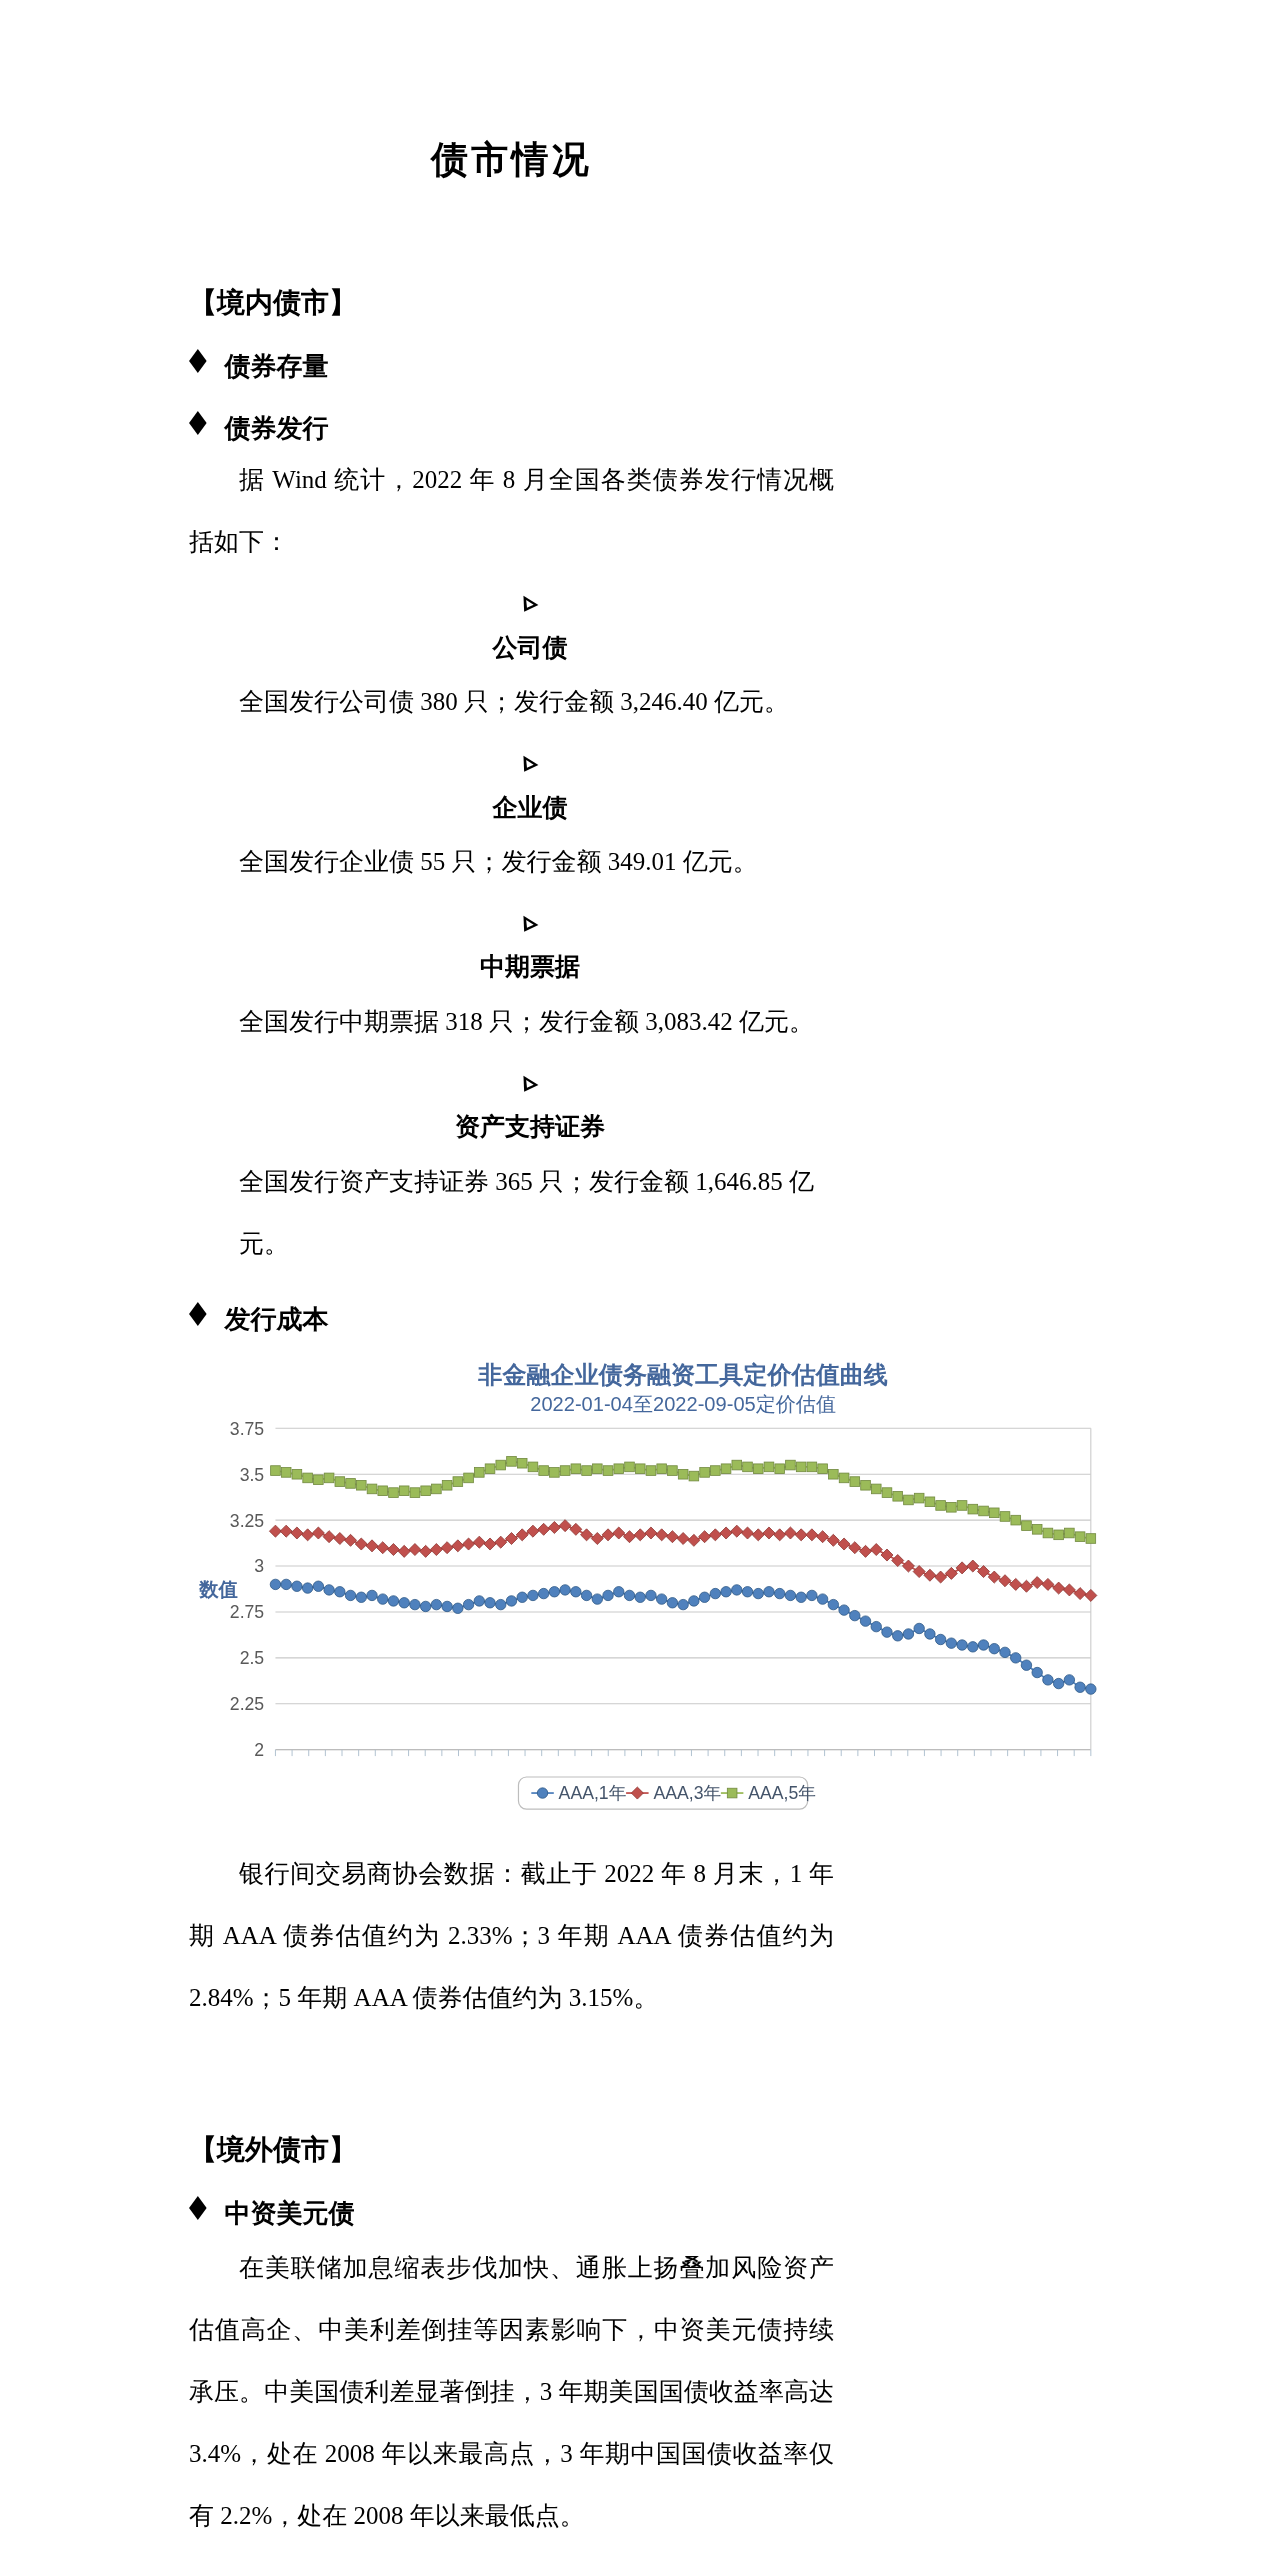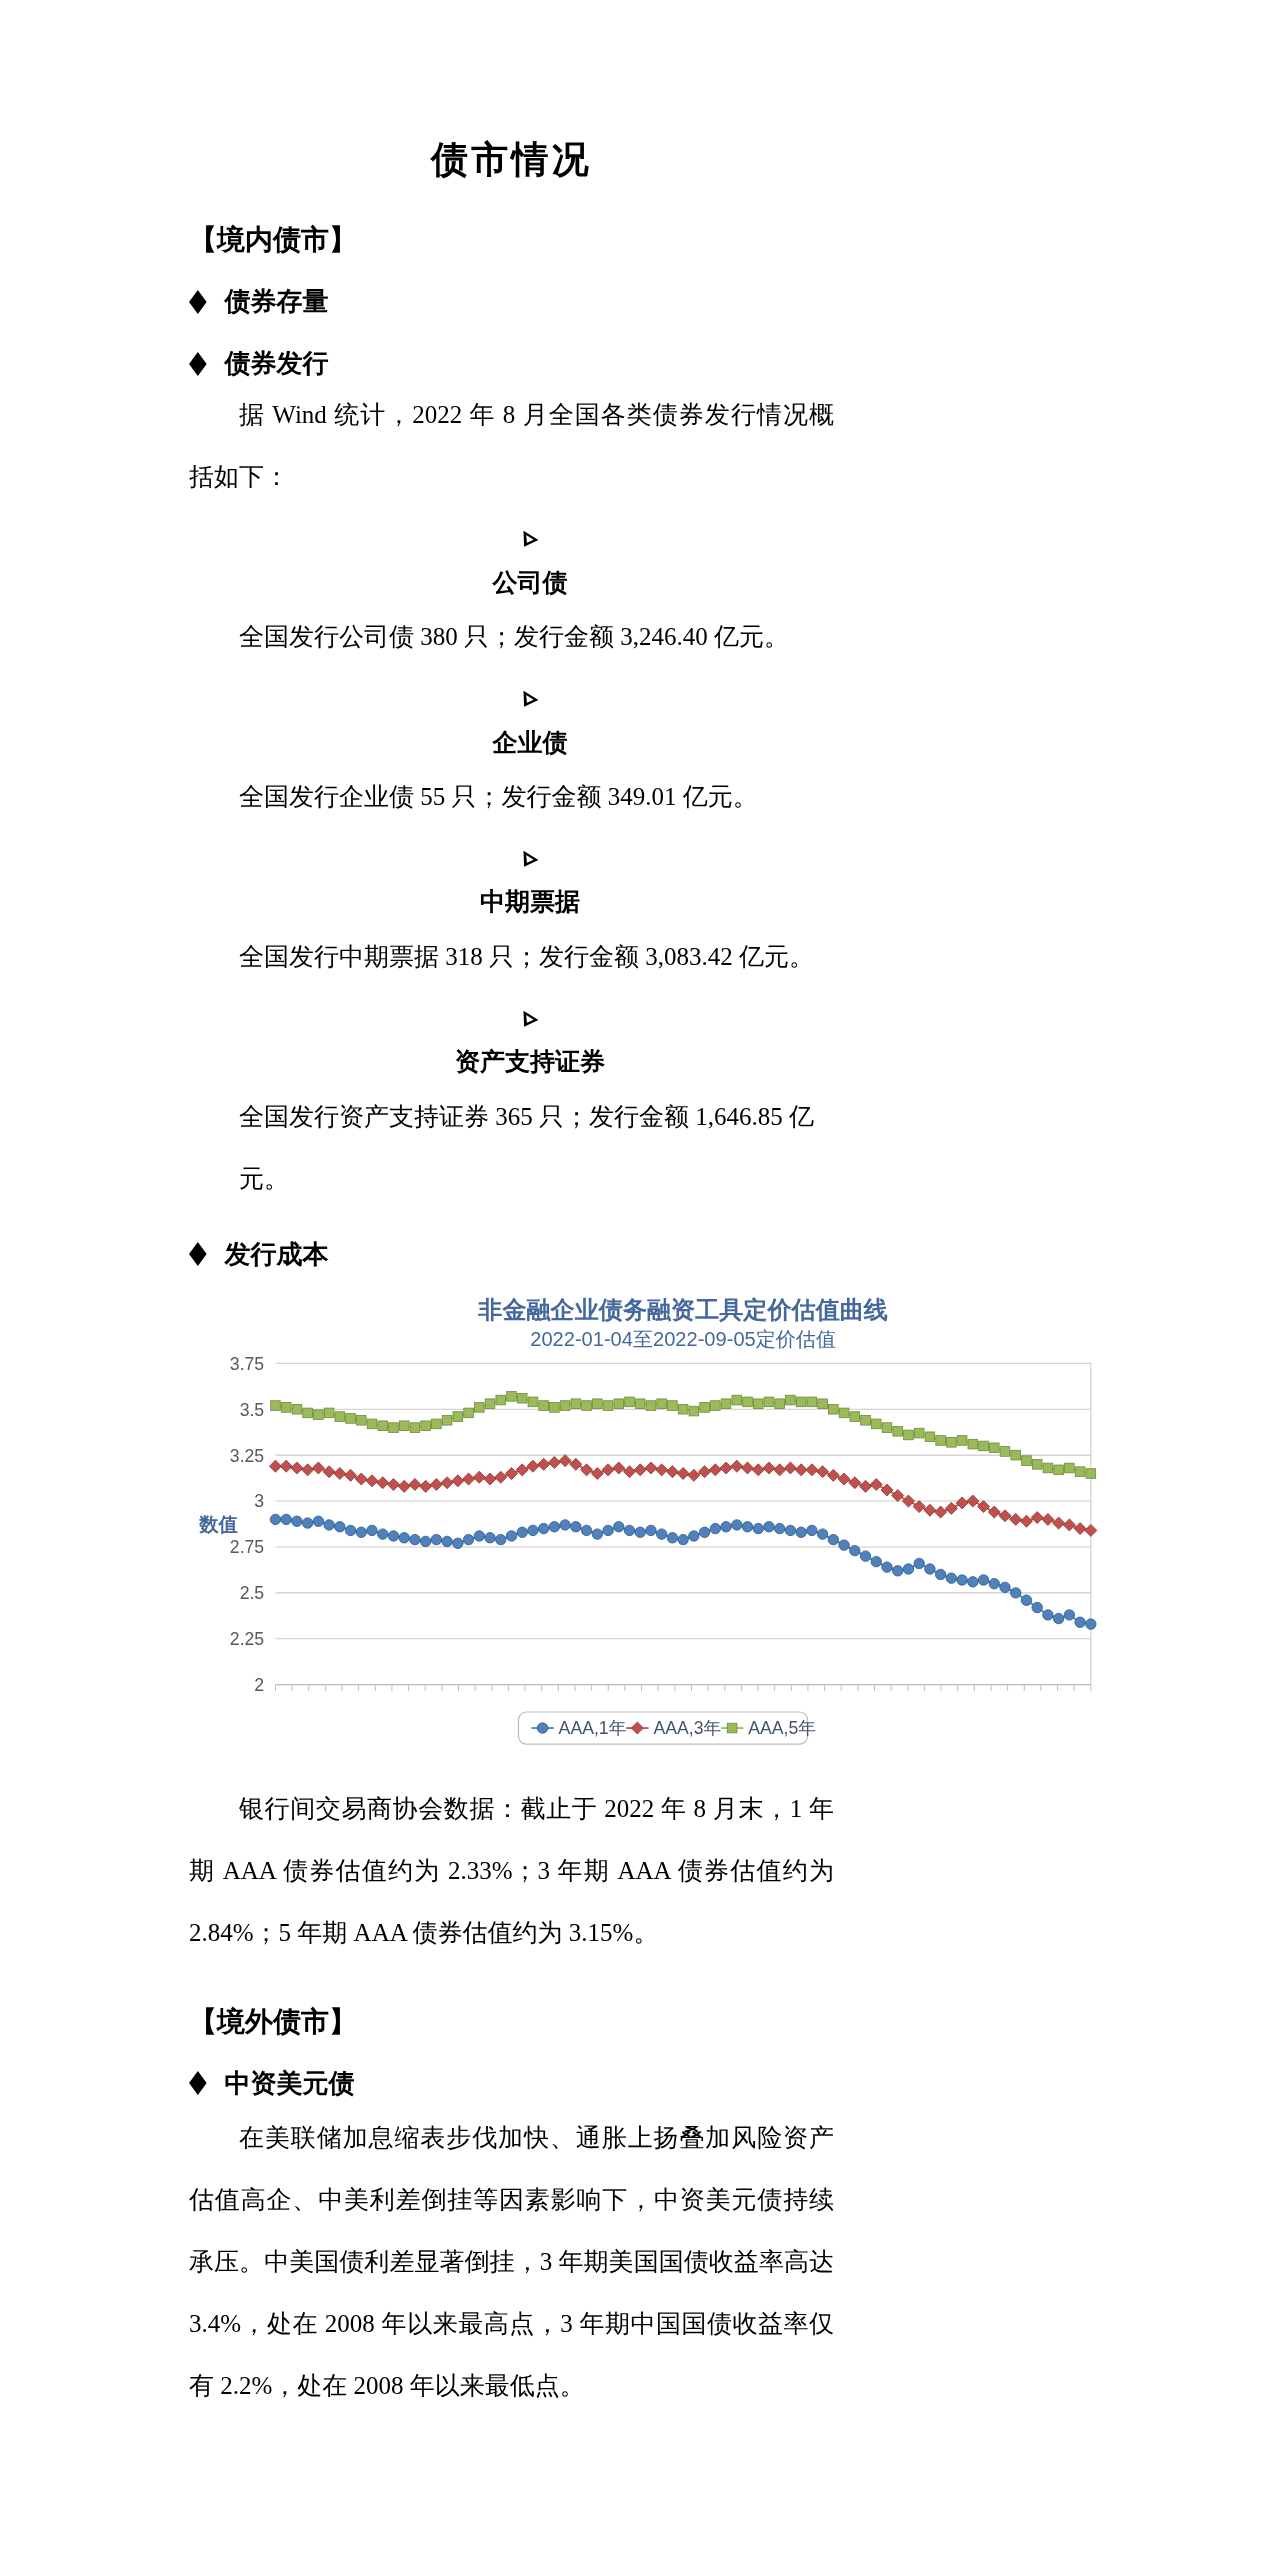--- a/index.html
+++ b/index.html
@@ -20,25 +20,26 @@
     font-weight:bold;
     text-align:center;
     letter-spacing:3.2px;
     margin:0 0 0 0;
     line-height:45px;
   }
   .bracket-heading{
     font-size:28px;
     font-weight:bold;
     line-height:35px;
-    margin-top:40px;
+    margin-top:105px;
+    font-family:Liberation Mono, monospace;
   }
   .diamond-heading{
     display:flex;
-    align-items:center;
+    align-items:flex-start;
     gap:17.7px;
     font-size:26px;
     font-weight:bold;
     line-height:35px;
     margin-top:27px;
   }
   .diamond-icon svg{display:block;}
   .body-par{
     font-size:25px;
     line-height:62px;

